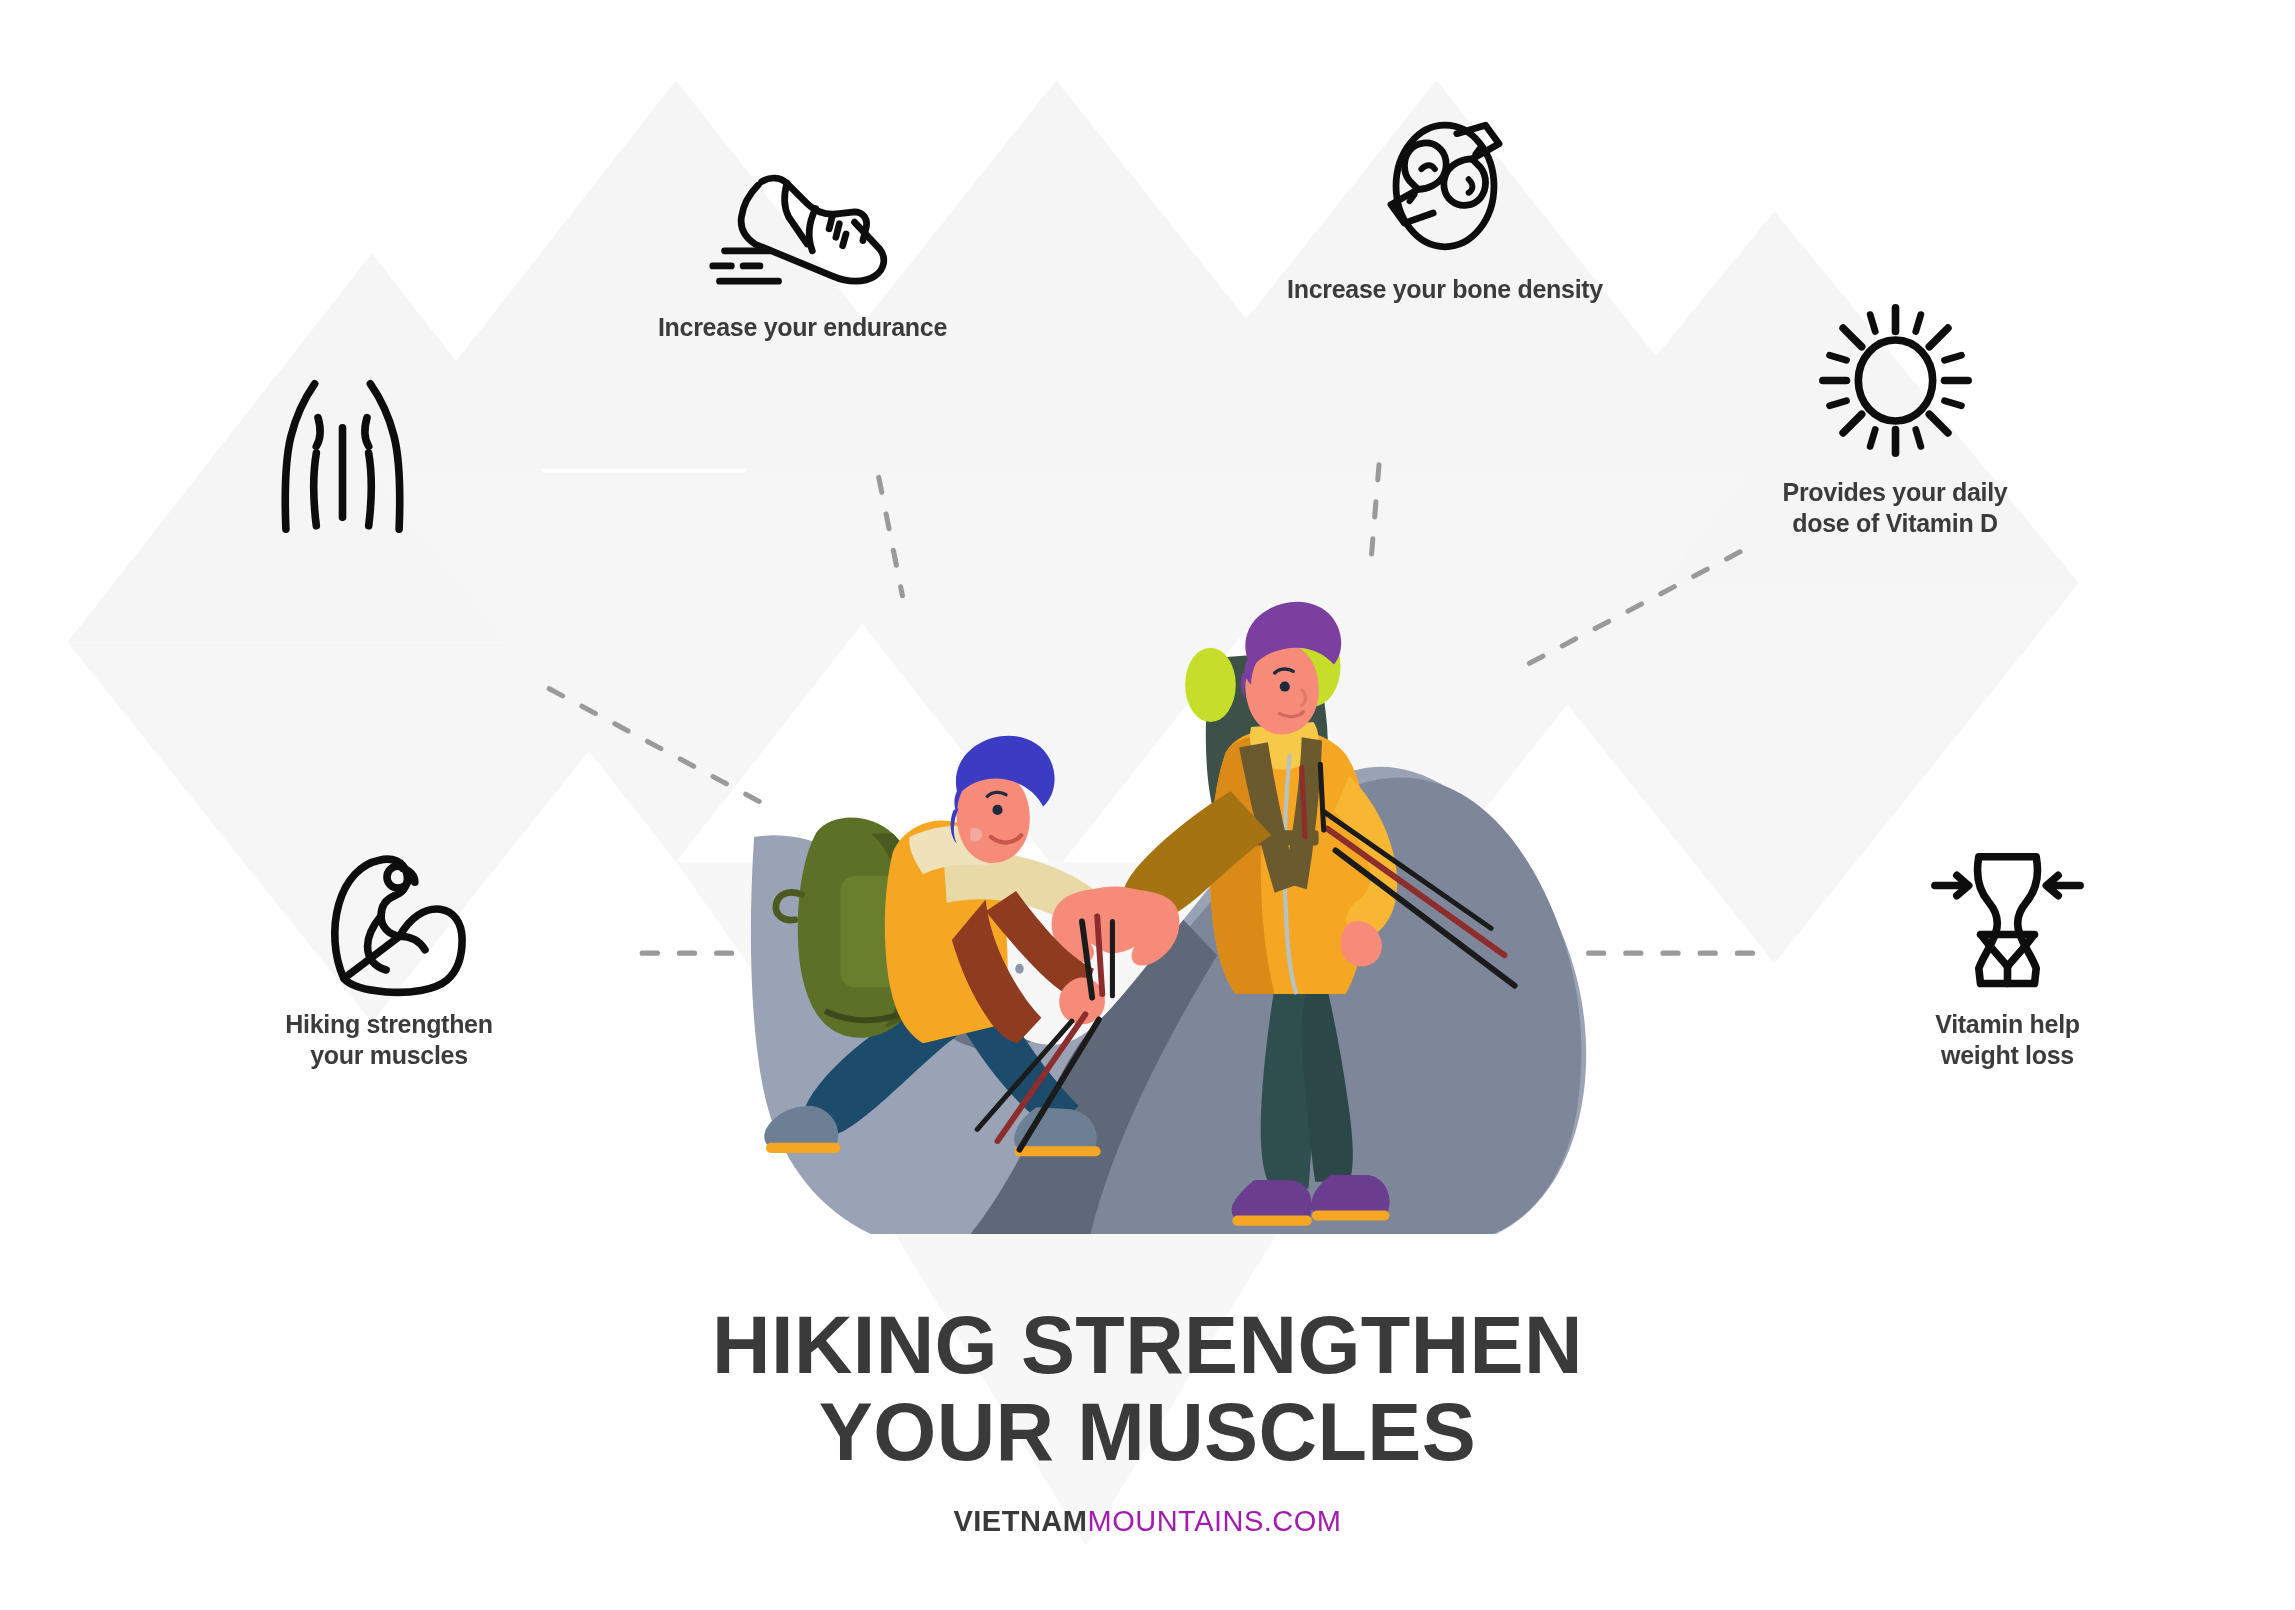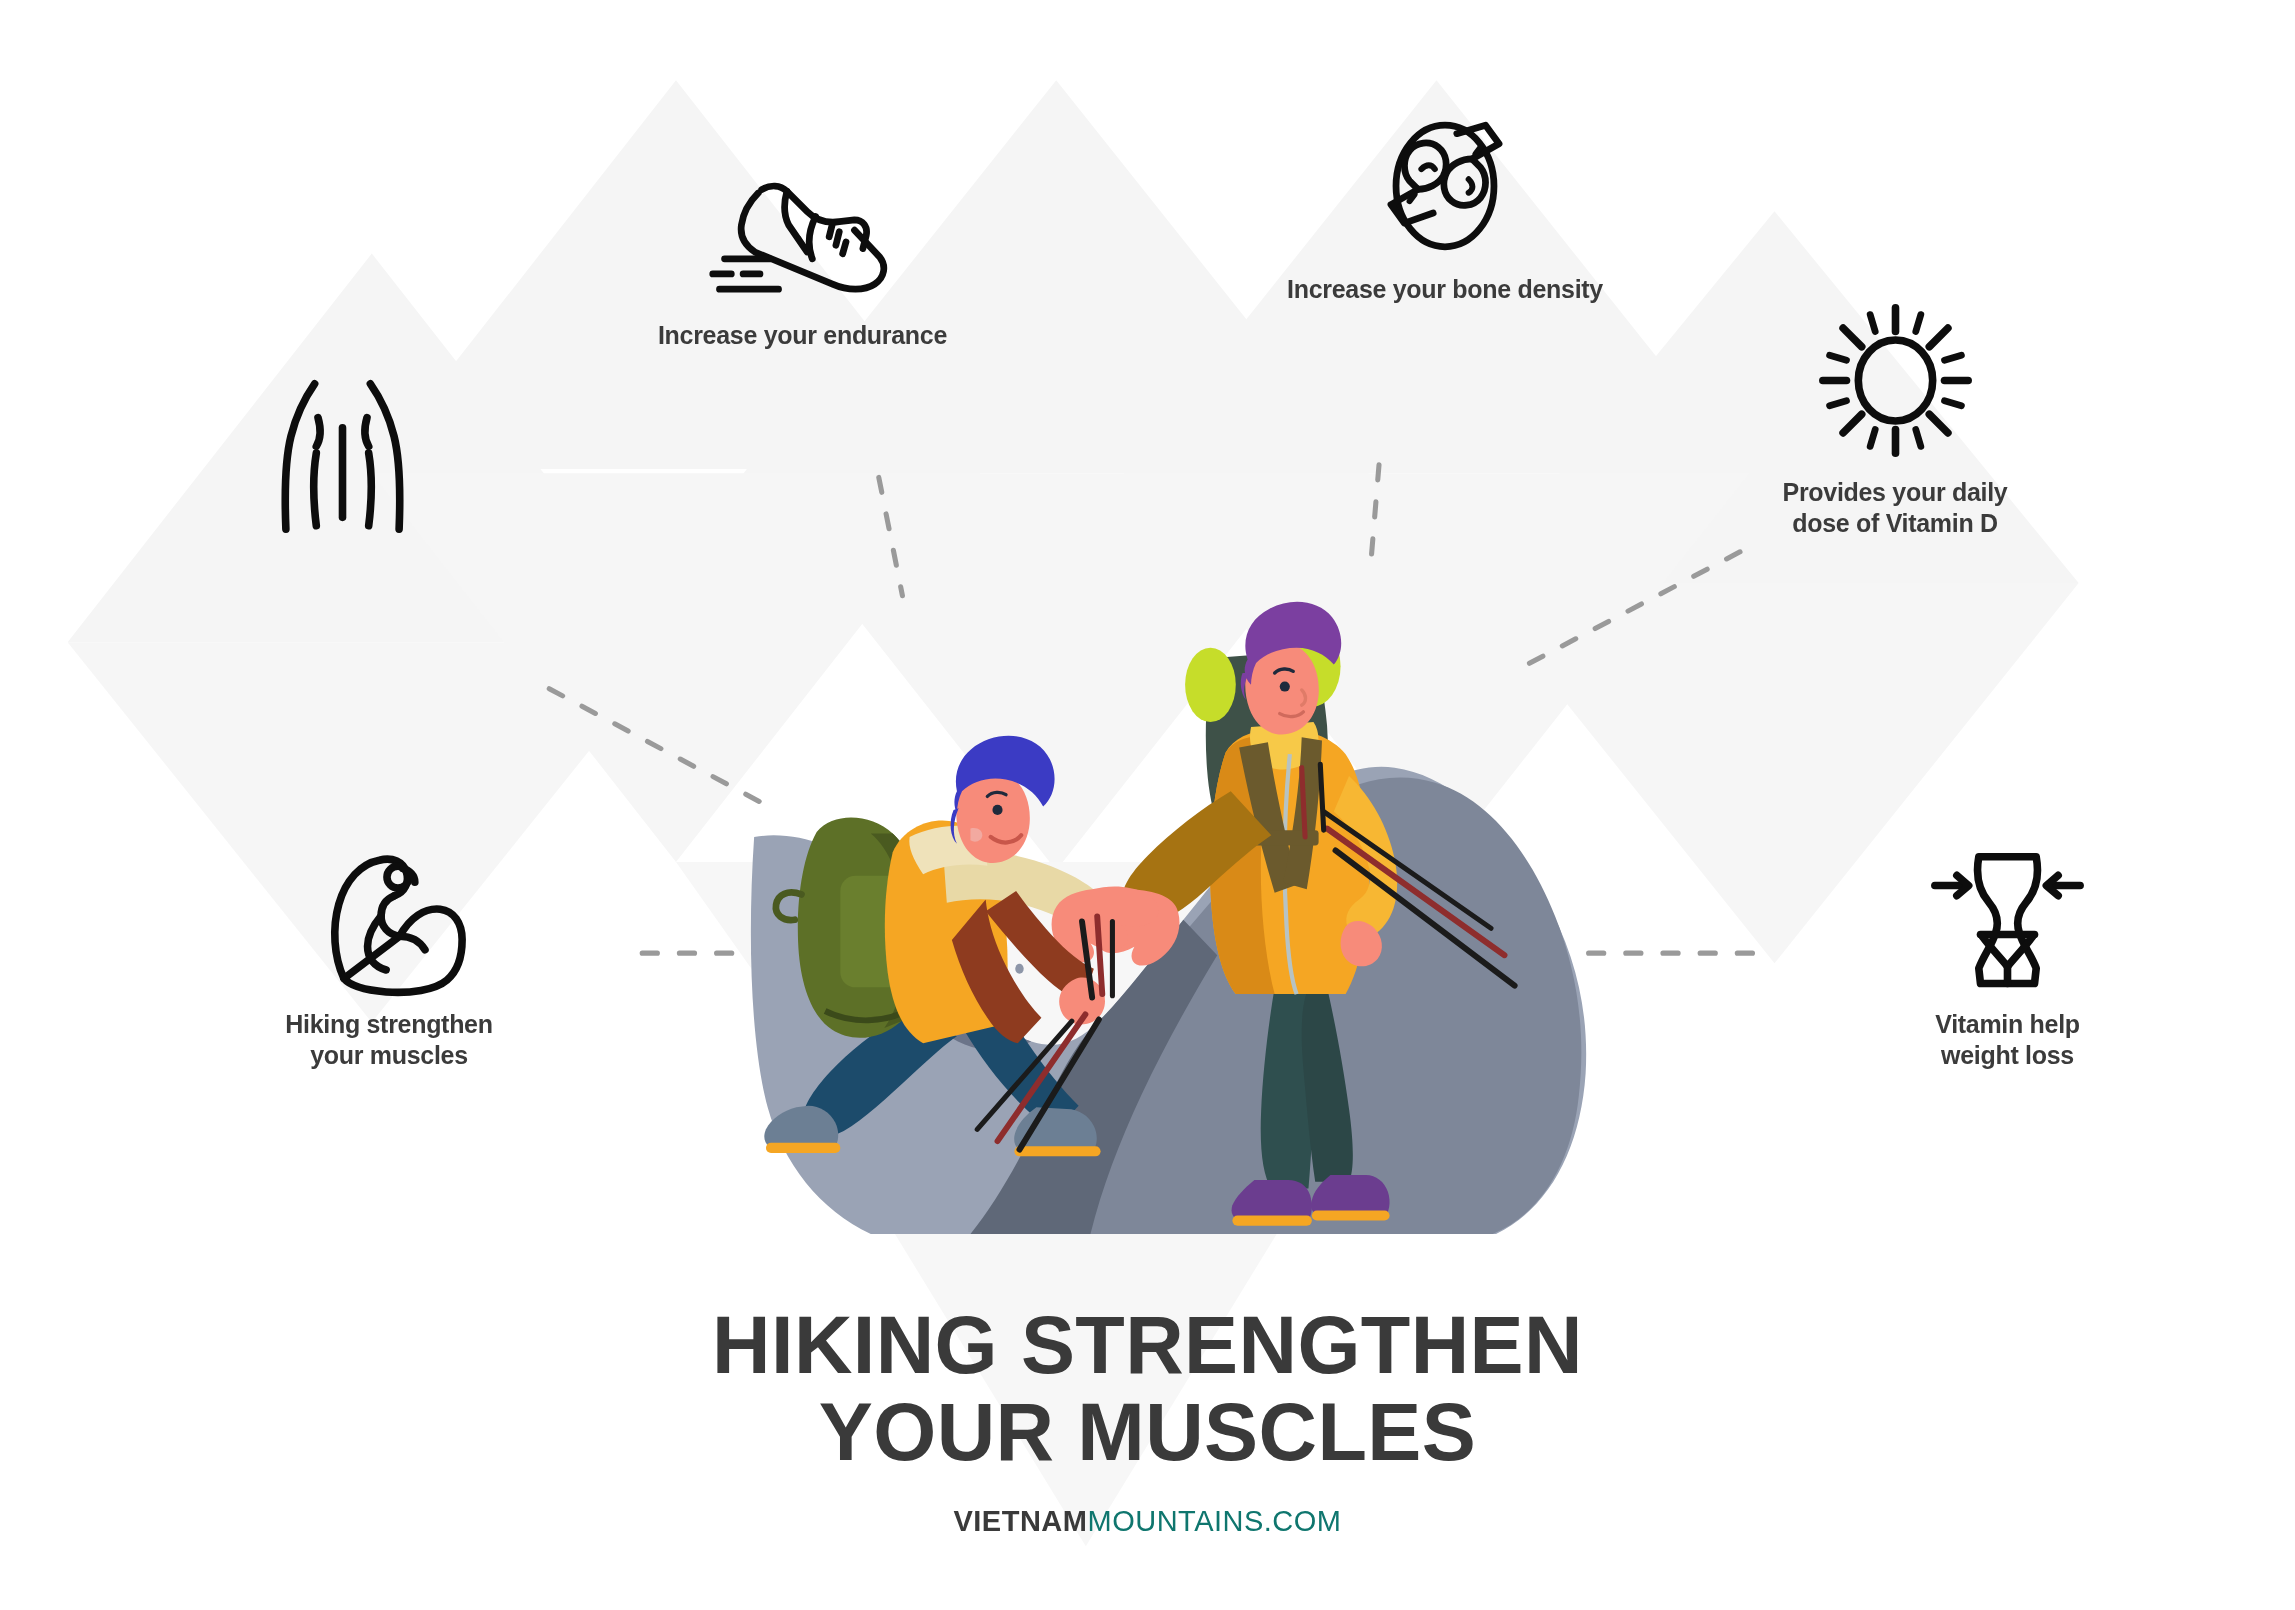--- a/index.html
+++ b/index.html
@@ -21,21 +21,21 @@
     color:#3b3b3b;
     font-size:25px;
     font-weight:bold;
     line-height:1.22;
     letter-spacing:-0.3px;
     white-space:pre-line;
   }
 
   
   #b-back      { left:89px;  top:372px;  width:507px; }
-  #b-endurance { left:490px;  top:164px;  width:625px;text-align:center; }
+  #b-endurance { left:490px;  top:156px;  width:625px;text-align:center; }
   #b-bone      { left:1124px; top:110px;  width:642px; }
   #b-vitd      { left:1599px; top:296px;  width:592px; }
   #b-muscles   { left:144px;  top:845px; width:490px; }
   #b-weight    { left:1788px; top:845px; width:439px; }
 
   #hero {
     position:absolute; z-index:2;
     left:744px; top:558px; width:845px; height:710px;
   }
 
@@ -52,21 +52,21 @@
     letter-spacing:0.4px;
     white-space:pre-line;
   }
   #footer {
     margin-top:30px;
     font-size:29px;
     letter-spacing:0.5px;
     color:#3a3a3a;
   }
   #footer .strong { font-weight:bold; }
-  #footer .light  { font-weight:normal; color:#0f766e; }
+  #footer .light  { font-weight:normal; color:#a21caf; }
 
   .connectors { position:absolute; inset:0; z-index:1; pointer-events:none; }
 </style>
 </head>
 <body>
 
 <div id="stage">
 
   <svg class="bg-layer" viewBox="0 0 2716 1906" preserveAspectRatio="none">
     <g fill="#f5f5f5">

